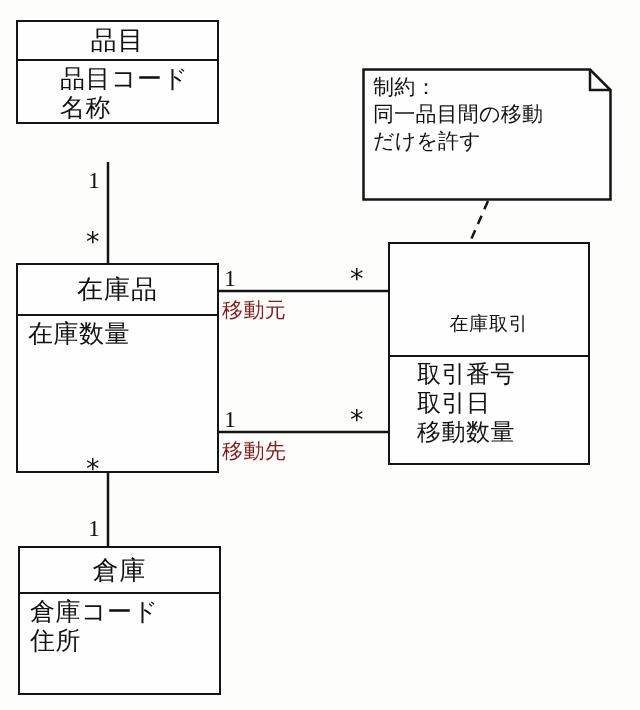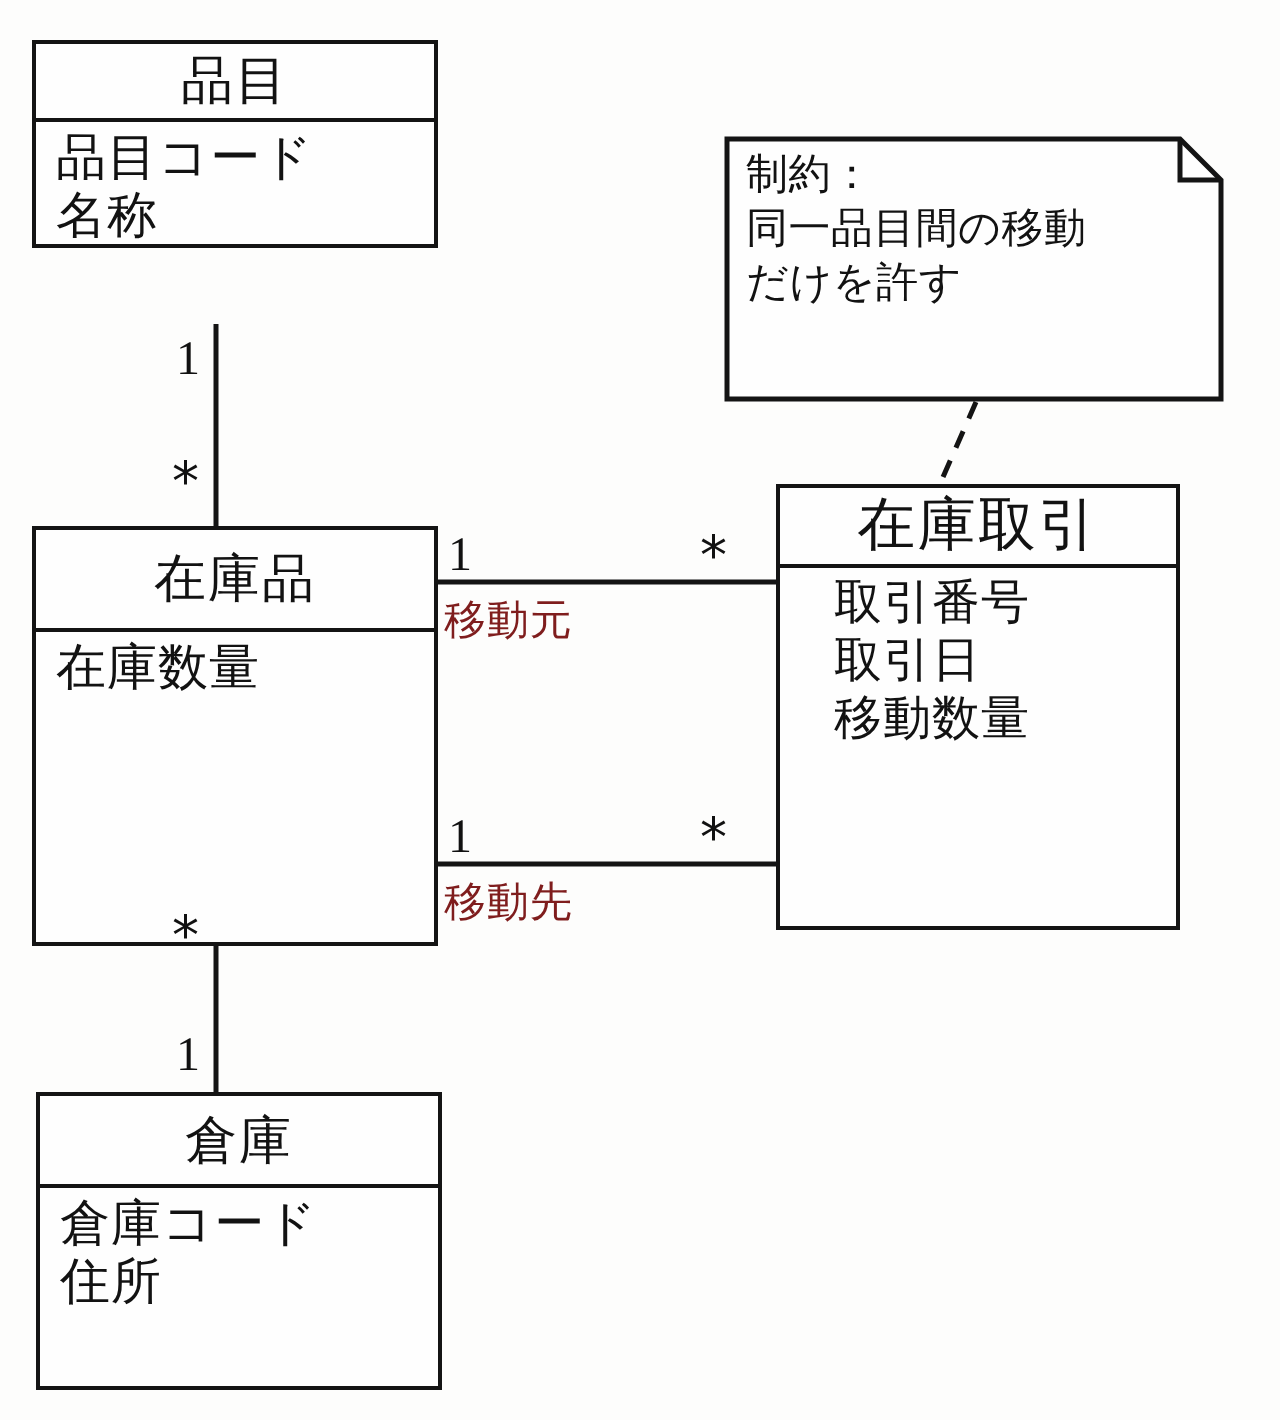--- a/index.html
+++ b/index.html
@@ -50,35 +50,35 @@
   }
   .uml-attr {
     color: #121212;
     letter-spacing: 0.02em;
     white-space: nowrap;
   }
 
   
   #class-item { left: 16px; top: 20px; width: 203px; height: 104px; }
   #class-item .uml-name-band { height: 46px; font-size: 26px; }
-  #class-item .uml-attr-band { font-size: 25px; line-height: 1.17; }
+  #class-item .uml-attr-band { font-size: 25px; line-height: 1.17; margin-left: 32px; }
 
   
   #class-stock-item { left: 16px; top: 263px; width: 203px; height: 210px; }
   #class-stock-item .uml-name-band { height: 51px; font-size: 26px; }
   #class-stock-item .uml-attr-band { font-size: 25px; line-height: 1.17; }
 
   
   #class-warehouse { left: 18px; top: 546px; width: 203px; height: 149px; }
   #class-warehouse .uml-name-band { height: 46px; font-size: 26px; }
   #class-warehouse .uml-attr-band { font-size: 25px; line-height: 1.17; }
 
   
   #class-transaction { left: 388px; top: 242px; width: 202px; height: 223px; }
-  #class-transaction .uml-name-band { height: 40px; font-size: 29px; }
+  #class-transaction .uml-name-band { height: 65px; font-size: 19px; margin-top: 48px; }
   #class-transaction .uml-attr-band { font-size: 24px; line-height: 1.20; padding-left: 27px; }
 
   
   #constraint-note {
     position: absolute;
     left: 362px;
     top: 68px;
     width: 282px;
     height: 133px;
   }

